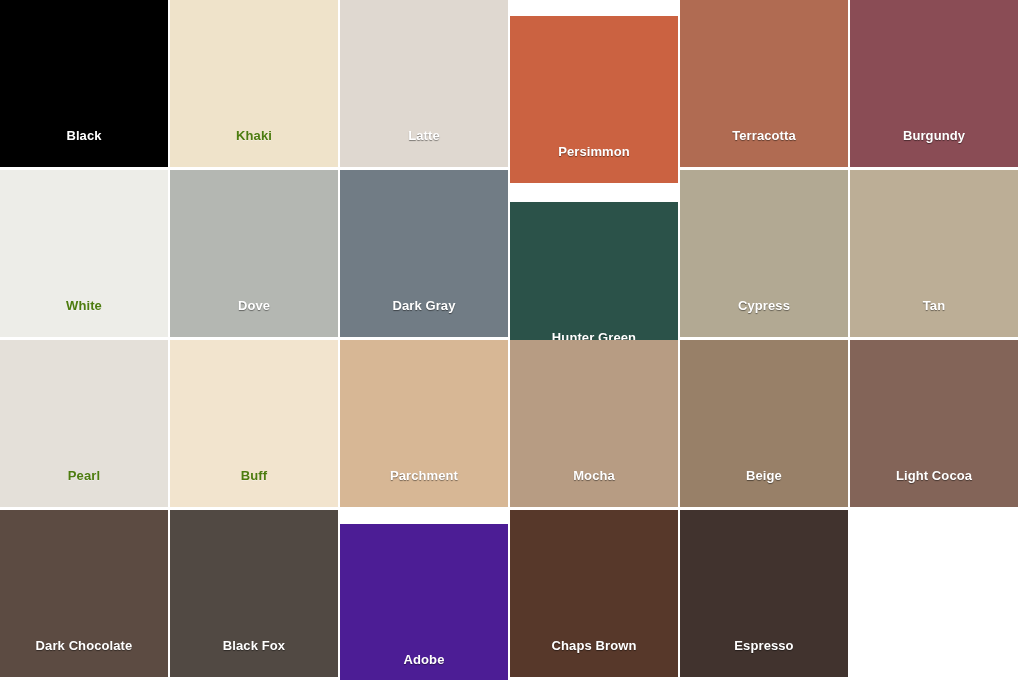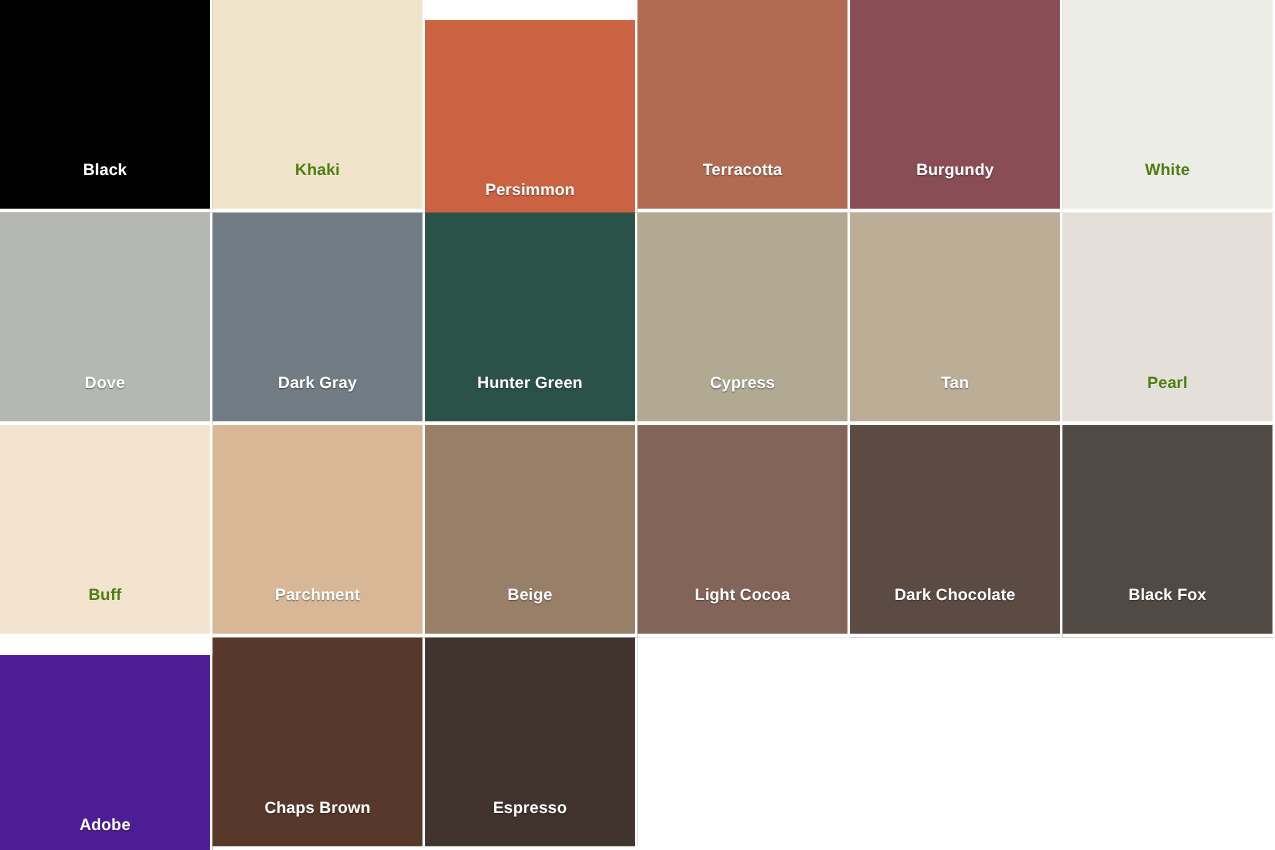--- a/index.html
+++ b/index.html
@@ -61,55 +61,61 @@
 </head>
 <body>
 
 <div id="swatch-grid" style="background: rgb(255, 255, 255);">
     <div class="swatch" style="background: rgb(0, 0, 0);">
       <span class="swatch-label label-light">Black</span>
     </div>
     <div class="swatch" style="background: rgb(239, 227, 202);">
       <span class="swatch-label label-dark">Khaki</span>
     </div>
+    <div class="swatch" style="background: rgb(223, 216, 208);">
+      <span class="swatch-label label-light">Latte</span>
+    </div>
     <div class="swatch" style="background: rgb(203, 98, 65); margin-top: 16px;">
       <span class="swatch-label label-light">Persimmon</span>
     </div>
     <div class="swatch" style="background: rgb(176, 107, 82);">
       <span class="swatch-label label-light">Terracotta</span>
     </div>
     <div class="swatch" style="background: rgb(138, 76, 85);">
       <span class="swatch-label label-light">Burgundy</span>
     </div>
     <div class="swatch" style="background: rgb(237, 237, 232);">
       <span class="swatch-label label-dark">White</span>
     </div>
     <div class="swatch" style="background: rgb(180, 183, 178);">
       <span class="swatch-label label-light">Dove</span>
     </div>
     <div class="swatch" style="background: rgb(113, 124, 133);">
       <span class="swatch-label label-light">Dark Gray</span>
     </div>
-    <div class="swatch" style="background: rgb(43, 82, 73);">
+    <div class="swatch" style="background: rgb(43, 82, 73); margin-top: 32px;">
       <span class="swatch-label label-light">Hunter Green</span>
     </div>
     <div class="swatch" style="background: rgb(178, 169, 147);">
       <span class="swatch-label label-light">Cypress</span>
     </div>
     <div class="swatch" style="background: rgb(188, 174, 150);">
       <span class="swatch-label label-light">Tan</span>
     </div>
     <div class="swatch" style="background: rgb(228, 224, 217);">
       <span class="swatch-label label-dark">Pearl</span>
     </div>
     <div class="swatch" style="background: rgb(242, 228, 206);">
       <span class="swatch-label label-dark">Buff</span>
     </div>
     <div class="swatch" style="background: rgb(215, 183, 149);">
       <span class="swatch-label label-light">Parchment</span>
+    </div>
+    <div class="swatch" style="background: rgb(183, 156, 131);">
+      <span class="swatch-label label-light">Mocha</span>
     </div>
     <div class="swatch" style="background: rgb(152, 128, 104); justify-content: center;">
       <span class="swatch-label label-light">Beige</span>
     </div>
     <div class="swatch" style="background: rgb(131, 100, 88);">
       <span class="swatch-label label-light">Light Cocoa</span>
     </div>
     <div class="swatch" style="background: rgb(92, 75, 66);">
       <span class="swatch-label label-light">Dark Chocolate</span>
     </div>

